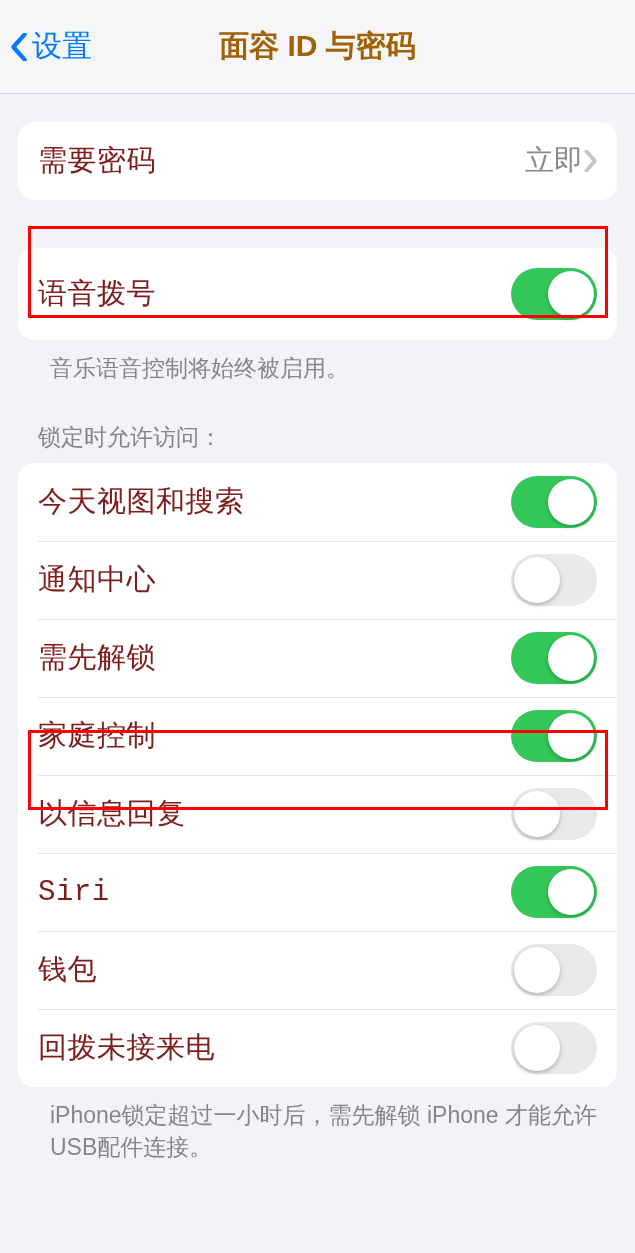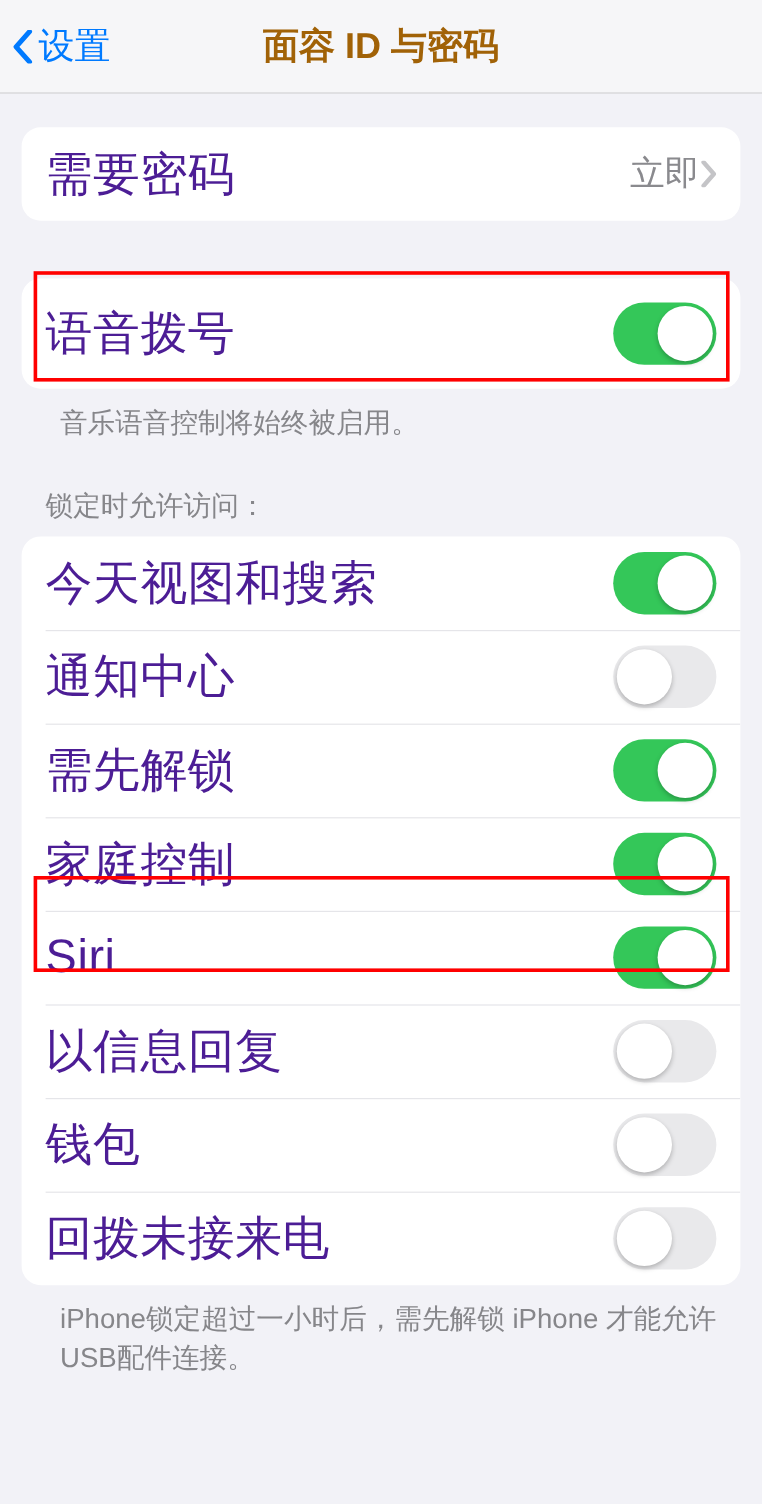--- a/index.html
+++ b/index.html
@@ -9,21 +9,21 @@
       -webkit-font-smoothing: antialiased;
     }
     body {
       width: 635px;
       height: 1253px;
       background: #f2f2f7;
       font-family: -apple-system, "PingFang SC", "Helvetica Neue", Arial, sans-serif;
       overflow: hidden;
     }
     .nav-bar {
-      height: 78px;
+      height: 94px;
       background: #f6f6f8;
       display: flex;
       align-items: center;
       padding: 0 10px;
       border-bottom: 1px solid #d1d1d4;
       position: relative;
     }
     .back-wrap {
       display: flex;
       align-items: center;
@@ -67,23 +67,24 @@
     .row + .row::before {
       content: "";
       position: absolute;
       top: 0;
       left: 20px;
       right: 0;
       height: 1px;
       background: #e5e5e9;
     }
     .row-label {
-      font-size: 39px;
-      color: #4c1d95;
+      font-size: 29px;
+      color: #7f1d1d;
       letter-spacing: 0.5px;
+      font-family: Liberation Mono, monospace;
     }
     .row-right {
       display: flex;
       align-items: center;
     }
     .row-value {
       font-size: 29px;
       color: #8a8a8e;
     }
     .disclosure {
@@ -209,28 +210,28 @@
           <div class="knob"></div>
         </div>
       </div>
       <div class="row">
         <div class="row-label">家庭控制</div>
         <div class="toggle on">
           <div class="knob"></div>
         </div>
       </div>
       <div class="row">
+        <div class="row-label">以信息回复</div>
+        <div class="toggle off">
+          <div class="knob"></div>
+        </div>
+      </div>
+      <div class="row">
         <div class="row-label">Siri</div>
         <div class="toggle on">
-          <div class="knob"></div>
-        </div>
-      </div>
-      <div class="row">
-        <div class="row-label">以信息回复</div>
-        <div class="toggle off">
           <div class="knob"></div>
         </div>
       </div>
       <div class="row">
         <div class="row-label">钱包</div>
         <div class="toggle off">
           <div class="knob"></div>
         </div>
       </div>
       <div class="row">

